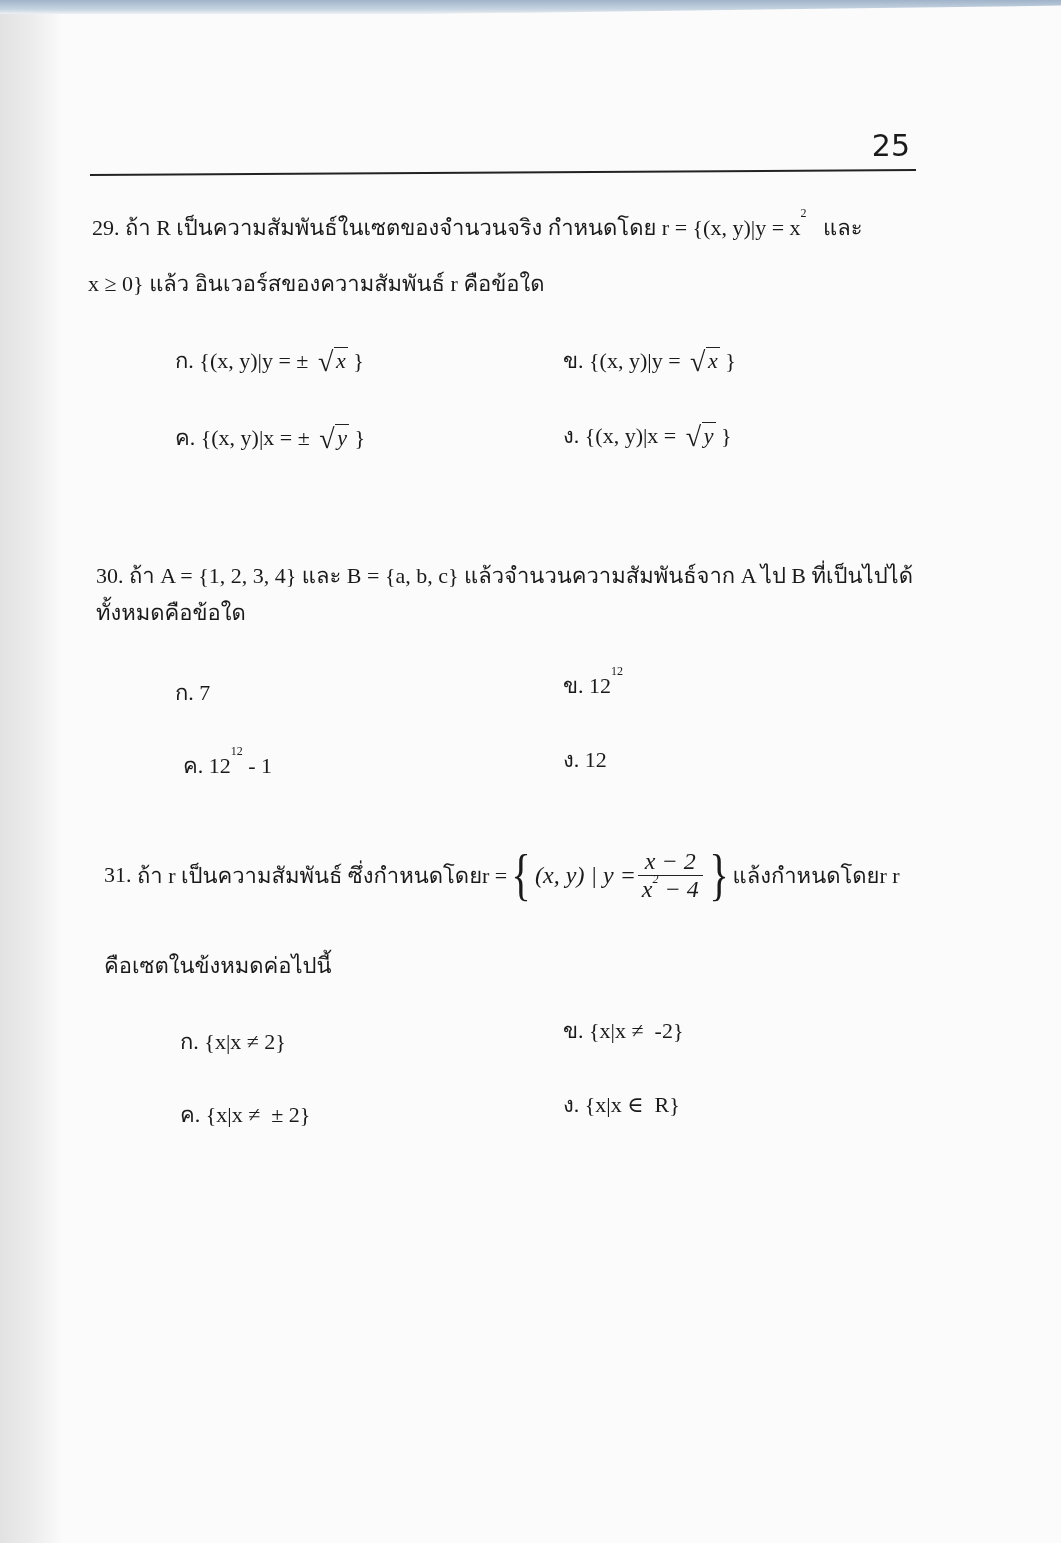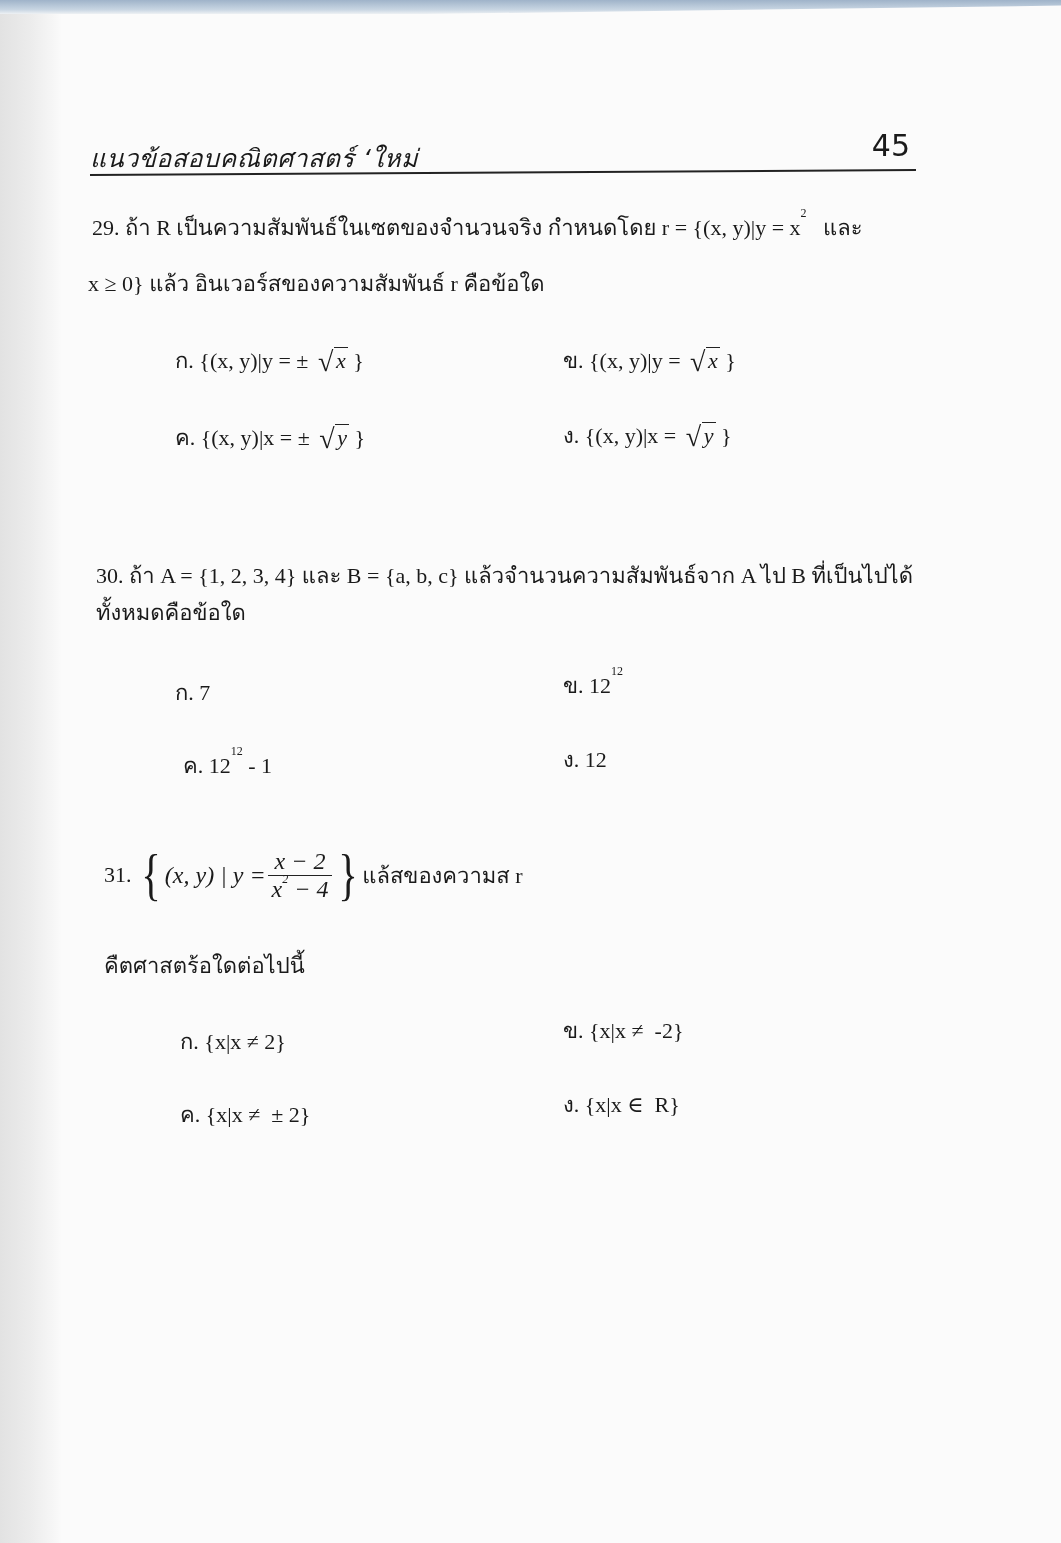--- a/index.html
+++ b/index.html
@@ -51,22 +51,21 @@
   .frac .den { display:block; padding:0 4px; }
   .ital { font-style:italic; }
 </style>
 </head>
 <body>
 
 <div class="top-strip"></div>
 <div class="page-shadow"></div>
 
 <div class="header">
-  <span class="header-title">แนวข้อสอบคณิตศาสตร์ ‘ใหม่</span>
-  <span class="page-number">45</span>
+  <span class="page-number">25</span>
   <div class="header-rule"></div>
 </div>
 
 <div>
   <div class="q-line" style="left:92px; top:210px;">
     <span>29.</span>
     <span>ถ้า R เป็นความสัมพันธ์ในเซตของจำนวนจริง กำหนดโดย r = {(x, y)|y  =  x</span><sup>2</sup><span style="white-space:pre">   และ</span>
   </div>
   <div class="q-line" style="left:88px; top:266px;">x ≥  0} แล้ว   อินเวอร์สของความสัมพันธ์  r  คือข้อใด</div>
 
@@ -113,30 +112,31 @@
   </div>
   <div class="opt" style="left:563px; top:742px;">
     <span>ง.</span>
     <span>12</span>
   </div>
 </div>
 
 <div>
   <div class="q-line" style="left:104px; top:846px; display:flex; align-items:center;">
     <span>31.</span>&nbsp;
+    <span>ถ้า r เป็นความสัมพันธ์  ซึ่งกำหนดโดยr =</span>
     <span class="brace">{</span>
     <span class="ital" style="font-size:24px;">(x, y) | y =</span>
     <span class="frac" style="font-size:24px;">
       <span class="num">x − 2</span>
       <span class="den"><span>x</span><sup>2</sup><span style="white-space:pre"> − 4</span></span>
     </span>
     <span class="brace">}</span>
-    <span>แล้สของความส  r</span>
+    <span>แล้งกำหนดโดยr  r</span>
   </div>
-  <div class="q-line" style="left:104px; top:948px;">คืตศาสตร้อใดต่อไปนี้</div>
+  <div class="q-line" style="left:104px; top:948px;">คือเซตในข้งหมดค่อไปนี้</div>
 
   <div class="opt" style="left:180px; top:1024px;">
     <span>ก.</span>
     <span style="white-space:pre">{x|x ≠ 2}</span>
   </div>
   <div class="opt" style="left:563px; top:1013px;">
     <span>ข.</span>
     <span style="white-space:pre">{x|x ≠  -2}</span>
   </div>
   <div class="opt" style="left:180px; top:1097px;">

